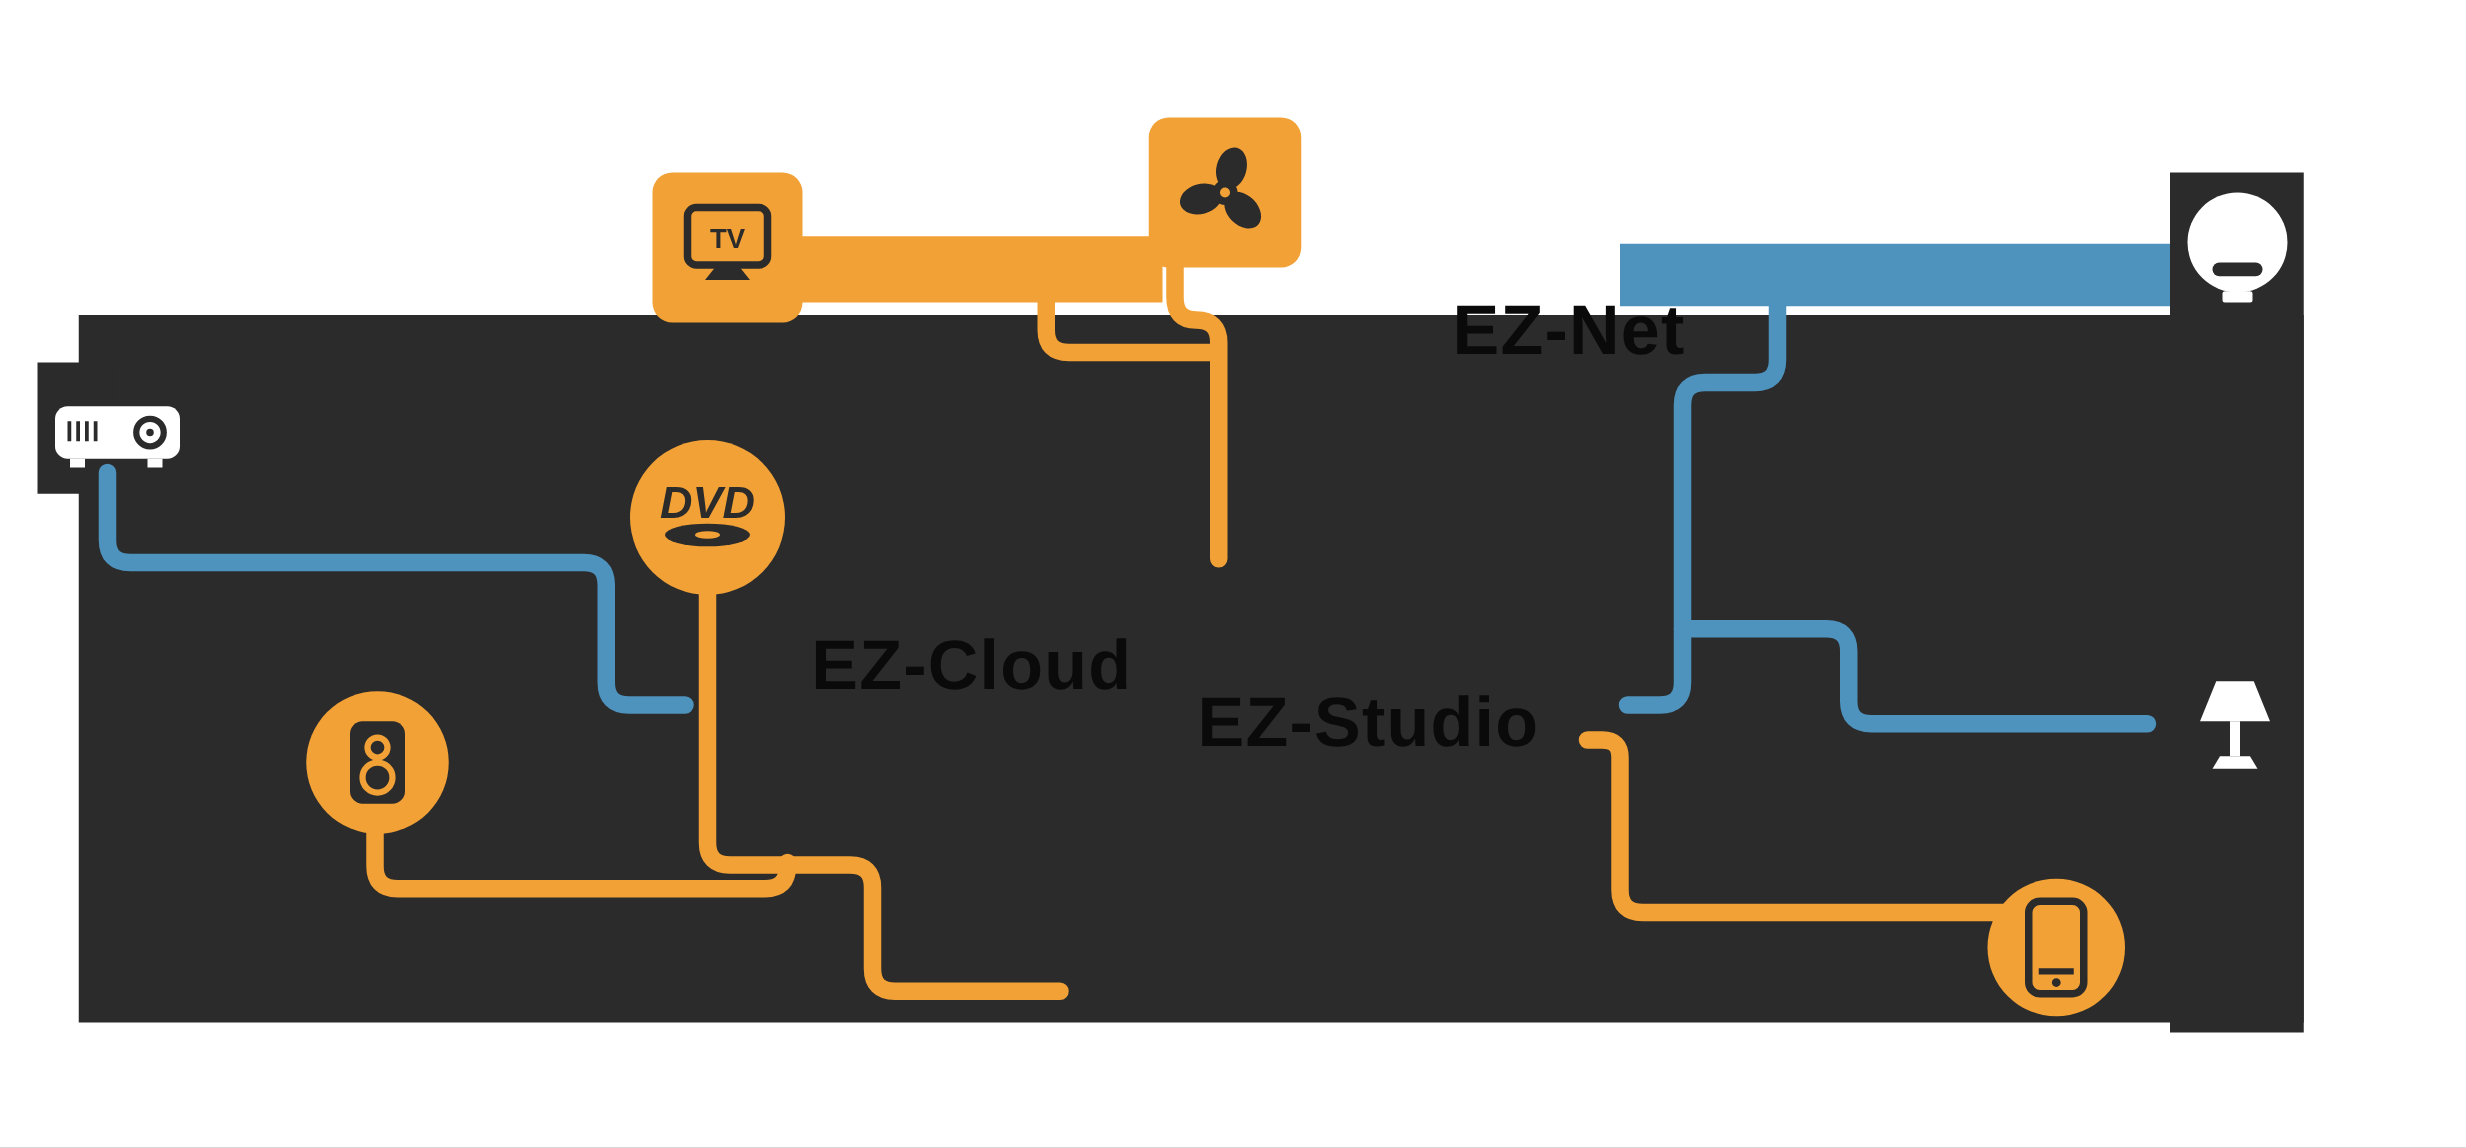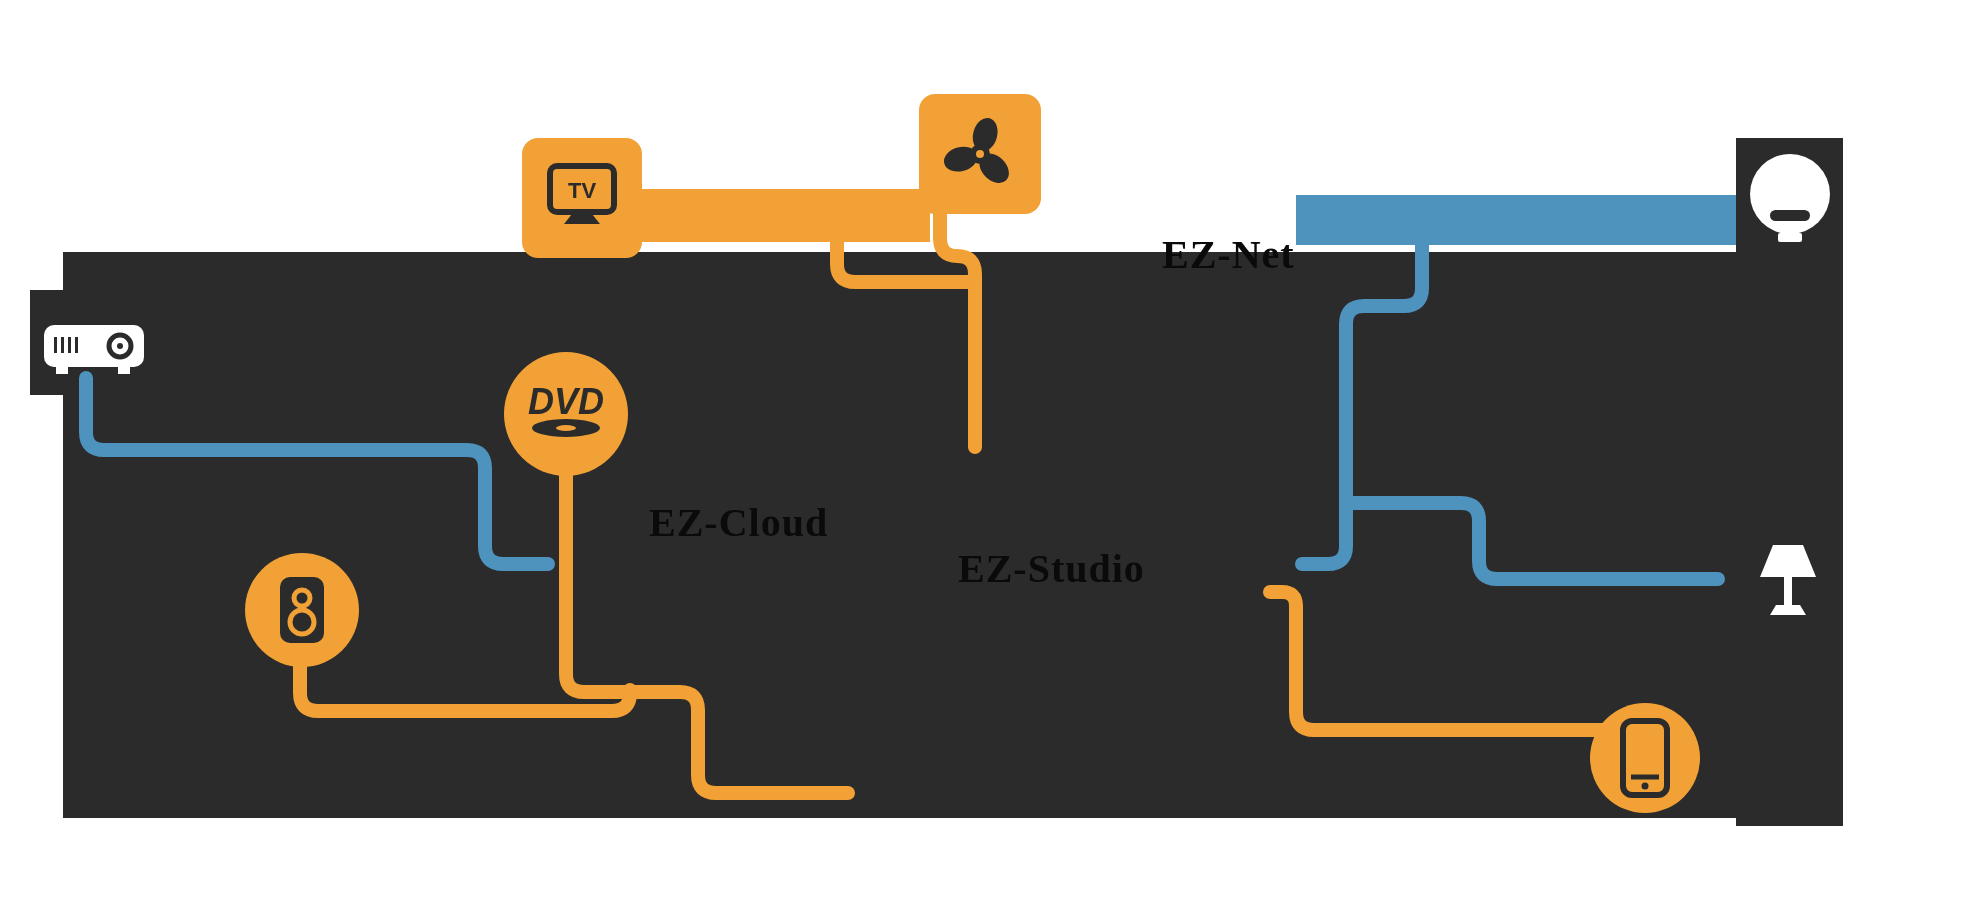--- a/index.html
+++ b/index.html
@@ -17,24 +17,23 @@
     background:var(--background);overflow:hidden;
     font-family:"Liberation Sans",sans-serif;
   }
   .abs{position:absolute;}
   .panel{background:var(--panel-dark);}
   .accent{background:var(--accent-orange);}
   .bluebar{background:var(--accent-blue);}
   .round{border-radius:16px;}
   .circle{border-radius:50%;}
   .label{
-    position:absolute;font-size:40px;font-weight:600;
+    position:absolute;font-size:56px;font-weight:600;
     color:var(--label-text);letter-spacing:1px;white-space:nowrap;
     line-height:1.15;
-    font-family:Liberation Serif, serif;
   }
   svg.traces{position:absolute;left:0;top:0;}
   .trace{fill:none;stroke-width:14;stroke-linecap:round;}
   .trace.blue{stroke:var(--accent-blue);}
   .trace.orange{stroke:var(--accent-orange);}
   .fDark{fill:var(--icon-on-accent);}
   .fWhite{fill:var(--icon-on-dark);}
   .fPanel{fill:var(--panel-dark);}
   .fOrange{fill:var(--accent-orange);}
   .sDark{stroke:var(--icon-on-accent);fill:none;}

